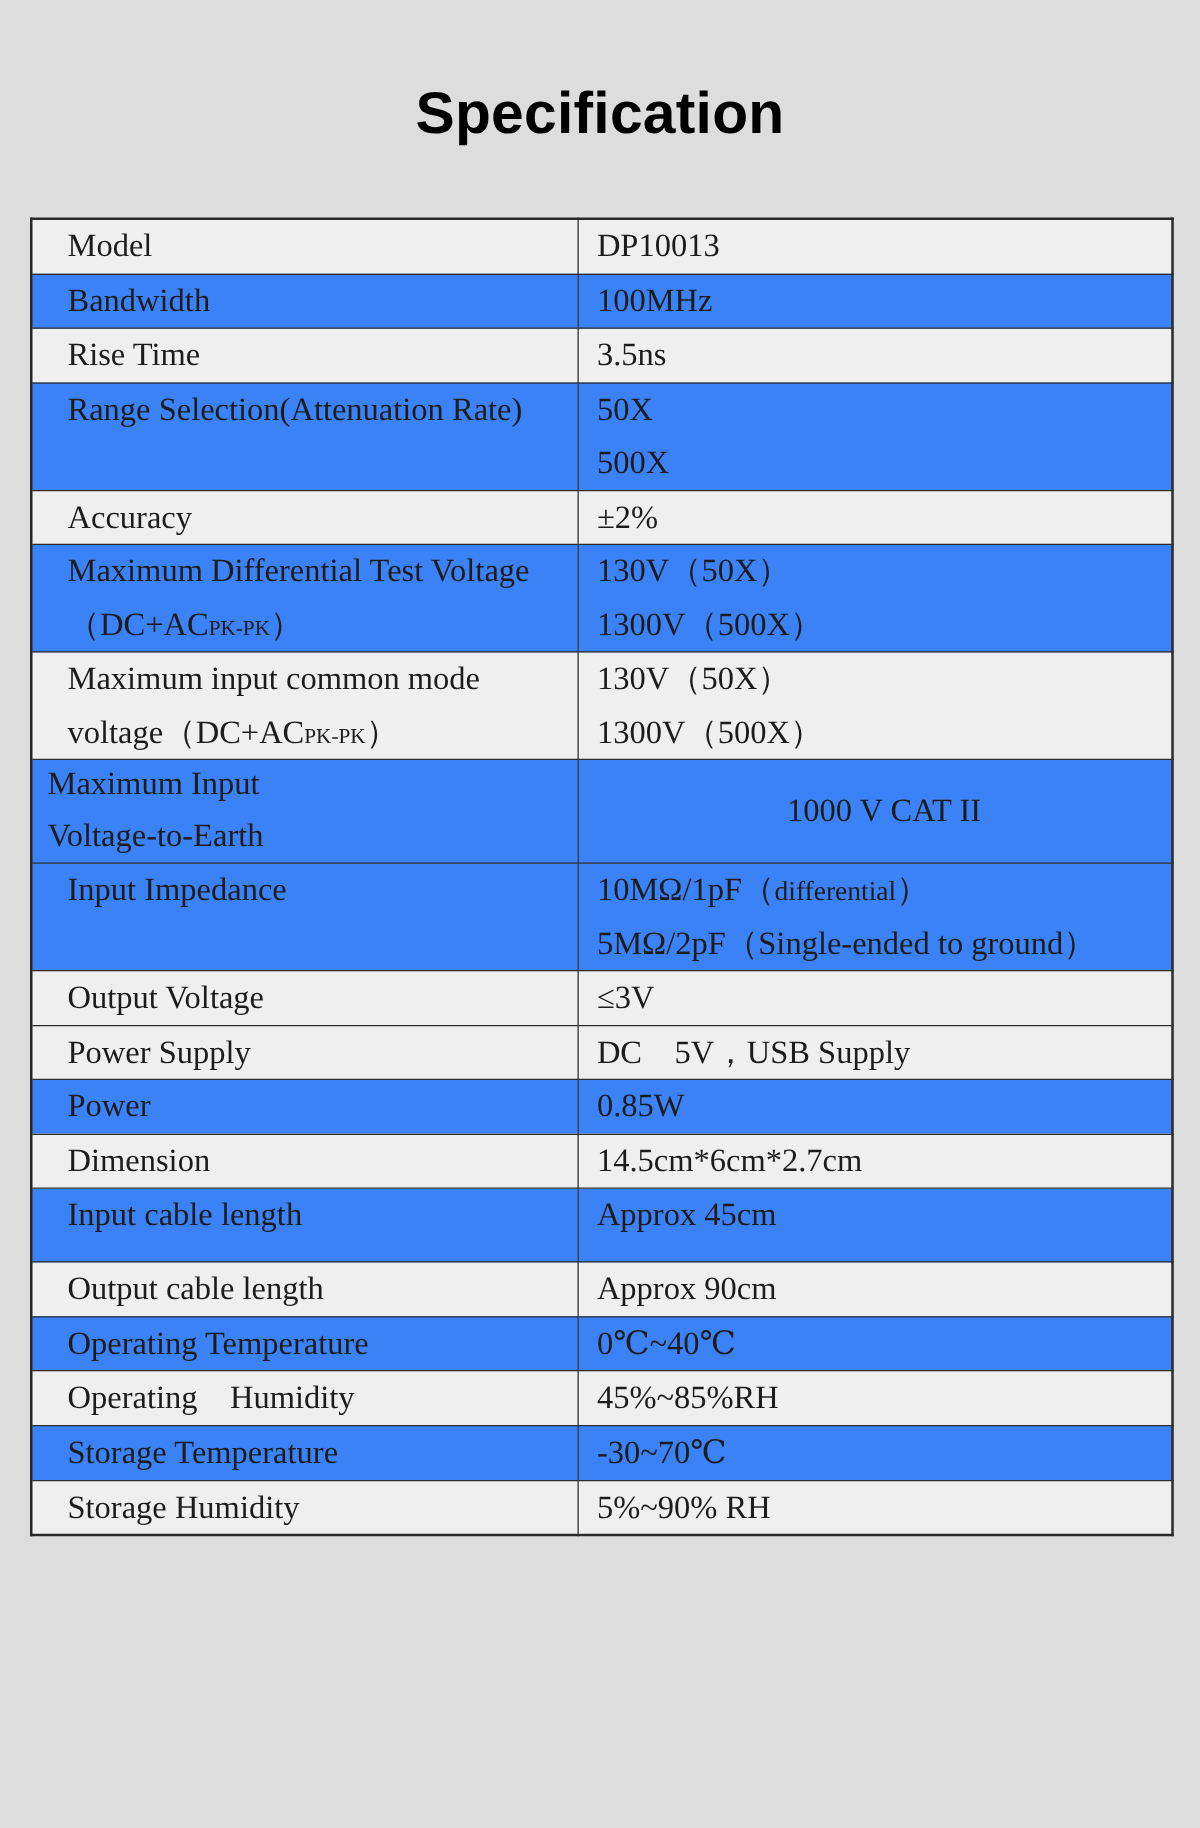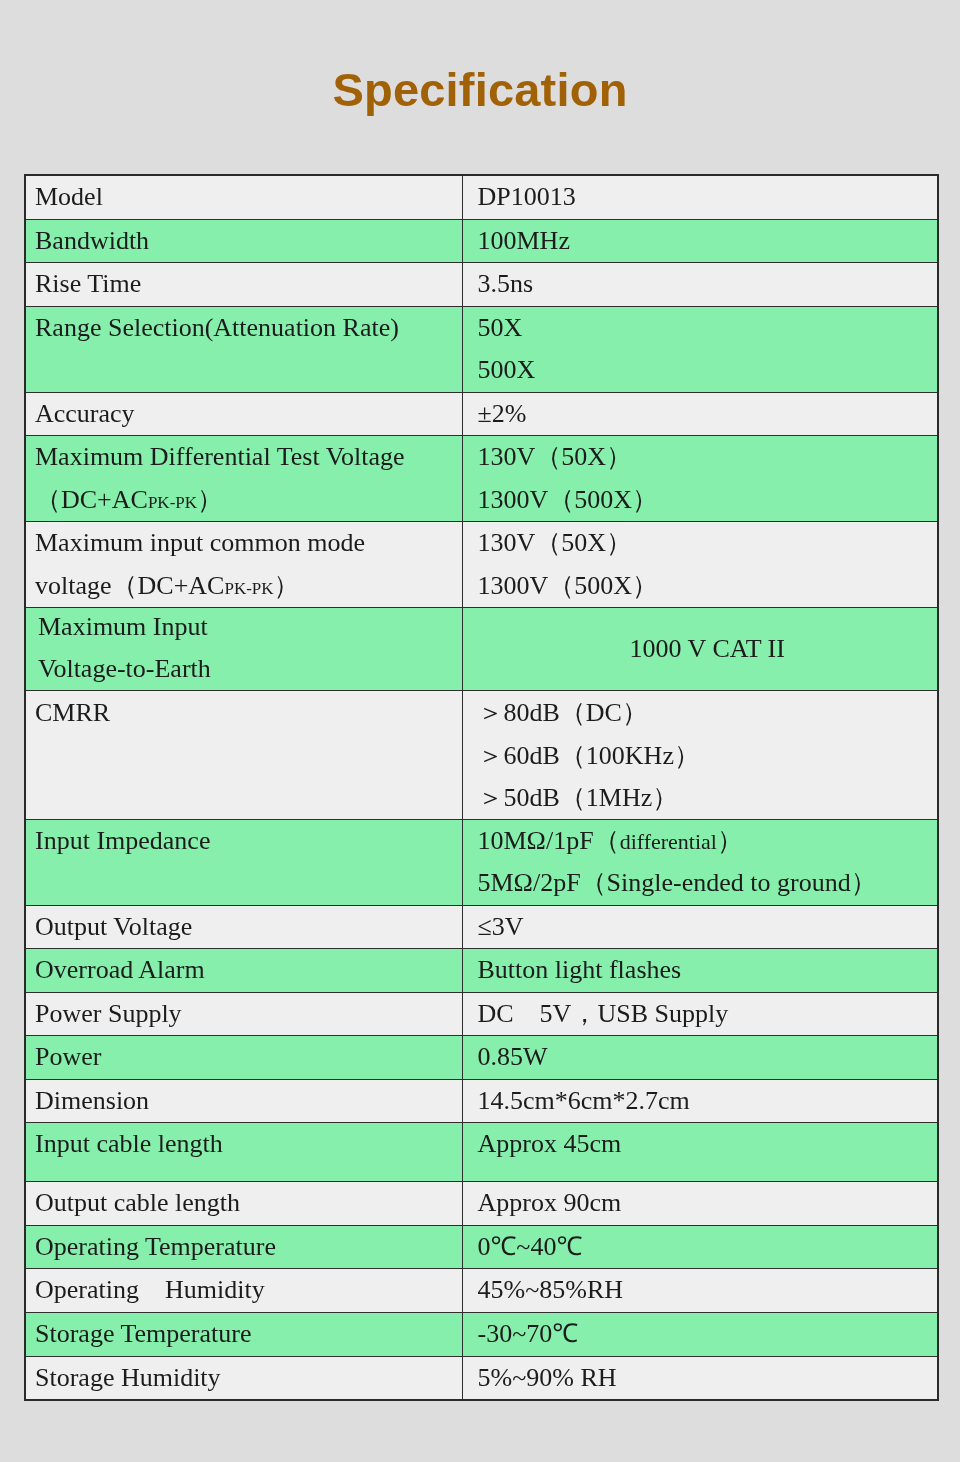--- a/index.html
+++ b/index.html
@@ -3,36 +3,36 @@
 <meta charset="utf-8">
 <style>
   html, body { margin:0; padding:0; }
   body {
     width:960px; height:1462px; background:#dddddd; position:relative; overflow:hidden;
     font-family:"Liberation Serif", "DejaVu Serif", serif; color:#1c1c1c;
   }
   .title {
     position:absolute; left:0; top:62px; width:960px; text-align:center;
     font-family:"Liberation Sans", "DejaVu Sans", sans-serif;
-    font-weight:bold; font-size:47px; color:#a16207; letter-spacing:0.2px;
+    font-weight:bold; font-size:47px; color:#000000; letter-spacing:0.2px;
   }
   table.spec {
     position:absolute; left:24px; top:174px; width:913px;
     border-collapse:collapse; table-layout:fixed;
     border:2px solid #2a2a2a;
   }
   table.spec col.c1 { width:437px; }
   table.spec col.c2 { width:476px; }
   table.spec td {
-    border:1.5px solid #2e2e2e; vertical-align:top; padding:0 0 0 9px;
+    border:1.5px solid #2e2e2e; vertical-align:top; padding:0 0 0 28px;
     font-size:26px; line-height:42.5px; white-space:nowrap;margin-top:24px;
   }
   table.spec td.val { padding-left:15px; }
   tr.light td { background:#efefef; }
-  tr.dark td { background:#86efac;font-family:Liberation Serif, serif; }
+  tr.dark td { background:#3b82f6; }
   td.middle { vertical-align:middle !important;text-align:center; }
   .line { display:block; height:42.5px; }
   .sub { font-size:17px; }
   .small { font-size:22px; }
 </style>
 </head>
 <body>
 
 <div class="title">Specification</div>
 
@@ -85,42 +85,30 @@
         <span class="line">1300V（500X）</span>
       </td>
     </tr>
     <tr class="dark" style="height:60px">
       <td style="padding-left:12px">
         <span class="line" style="height:41px;line-height:38px">Maximum Input</span>
         <span class="line" style="height:41px;line-height:40px">Voltage-to-Earth</span>
       </td>
       <td class="val middle">1000 V  CAT II</td>
     </tr>
-    <tr class="light" style="height:127px">
-      <td style="line-height:44px">CMRR</td>
-      <td class="val">
-        <span class="line" style="line-height:44px">＞80dB（DC）</span>
-        <span class="line" style="line-height:44px">＞60dB（100KHz）</span>
-        <span class="line" style="line-height:44px">＞50dB（1MHz）</span>
-      </td>
-    </tr>
     <tr class="dark" style="height:85px">
       <td>Input Impedance</td>
       <td class="val">
         <span class="line"><span>10MΩ/1pF（</span><span class="small">differential</span><span>）</span></span>
         <span class="line">5MΩ/2pF（Single-ended to ground）</span>
       </td>
     </tr>
     <tr class="light" style="height:43px">
       <td>Output Voltage</td>
       <td class="val">≤3V</td>
-    </tr>
-    <tr class="dark" style="height:43px">
-      <td>Overroad Alarm</td>
-      <td class="val">Button light flashes</td>
     </tr>
     <tr class="light" style="height:43px">
       <td>Power Supply</td>
       <td class="val" style="white-space:pre">DC    5V，USB Supply</td>
     </tr>
     <tr class="dark" style="height:43px">
       <td>Power</td>
       <td class="val">0.85W</td>
     </tr>
     <tr class="light" style="height:43px">

